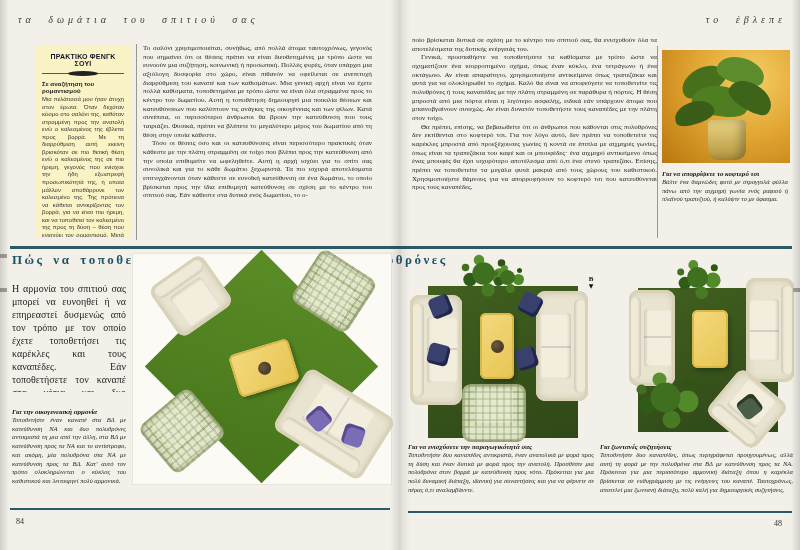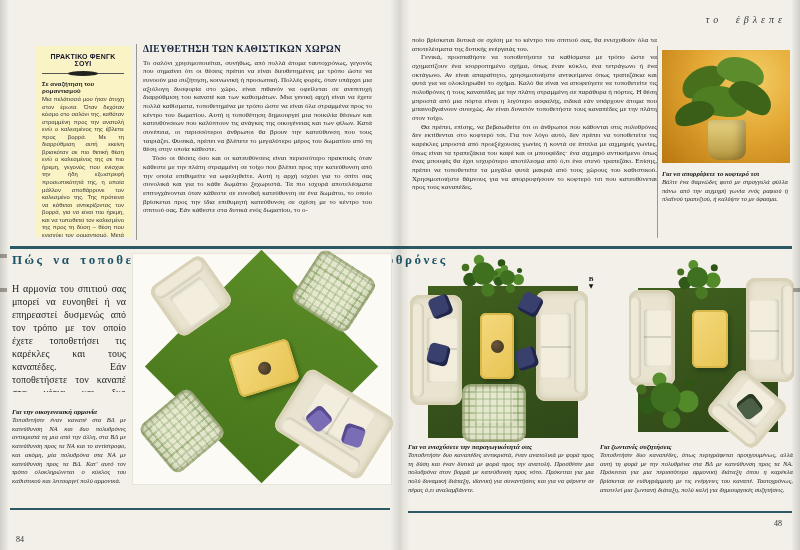--- a/index.html
+++ b/index.html
@@ -75,37 +75,37 @@
          background:linear-gradient(90deg,rgba(0,0,0,.14),rgba(0,0,0,0));}
   .edgeR{position:absolute;right:0;top:0;width:9px;height:550px;pointer-events:none;
          background:linear-gradient(270deg,rgba(0,0,0,.14),rgba(0,0,0,0));}
   .thumbmark{position:absolute;height:4px;width:7px;background:#a5a299;}
 </style>
 </head>
 <body>
 
 <div id="spread">
 
+  <div class="runhead" style="left:18px;top:14px;">τα δωμάτια του σπιτιού σας</div>
   <div class="runhead" style="right:14px;top:14px;">το έβλεπε</div>
 
   <div id="sidebar">
     <div class="kicker">ΠΡΑΚΤΙΚΟ ΦΕΝΓΚ ΣΟΥΙ</div>
     <div class="divider">
         <div class="line"></div>
         <div class="lens"></div>
       </div>
     <div class="sb-title">Σε αναζήτηση του ρομαντισμού</div>
     <div class="sb-body">Μια πελάτισσά μου ήταν άτυχη στον έρωτα. Όταν δεχόταν κόσμο στο σαλόνι της, καθόταν στραμμένη προς την ανατολή ενώ ο καλεσμένος της έβλεπε προς βορρά. Με τη διαρρύθμιση αυτή εκείνη βρισκόταν σε πιο θετική θέση ενώ ο καλεσμένος της σε πιο ήρεμη, γεγονός που ενίσχυε την ήδη εξωστρεφή προσωπικότητά της, η οποία μάλλον αποθάρρυνε τον καλεσμένο της. Της πρότεινα να κάθεται αντικρίζοντας τον βορρά, για να είναι πιο ήρεμη, και να τοποθετεί τον καλεσμένο της προς τη δύση – θέση που ενισχύει τον ρομαντισμό. Μετά από σύντομο χρονικό διάστημα είχε θεαματικά αποτελέσματα στις σχέσεις της.</div>
   </div>
 
   <div class="vrule" style="left:136px;top:44px;height:196px;"></div>
   <div class="vrule" style="left:657px;top:46px;height:192px;"></div>
 
   <div class="bodycol" style="left:143px;top:44px;width:229px;height:198px;">
-    <h2 class="artheading">ΔΙΕΥΘΕΤΗΣΗ ΤΩΝ ΚΑΘΙΣΤΙΚΩΝ ΧΩΡΩΝ</h2>
     <p>Το σαλόνι χρησιμοποιείται, συνήθως, από πολλά άτομα ταυτοχρόνως, γεγονός που σημαίνει ότι οι θέσεις πρέπει να είναι διευθετημένες με τρόπο ώστε να ευνοούν μια συζήτηση, κοινωνική ή προσωπική. Πολλές φορές, όταν υπάρχει μια αξιόλογη δυσφορία στο χώρο, είναι πιθανόν να οφείλεται σε ανεπιτυχή διαρρύθμιση του καναπέ και των καθισμάτων. Μια γενική αρχή είναι να έχετε πολλά καθίσματα, τοποθετημένα με τρόπο ώστε να είναι όλα στραμμένα προς το κέντρο του δωματίου. Αυτή η τοποθέτηση δημιουργεί μια ποικιλία θέσεων και κατευθύνσεων που καλύπτουν τις ανάγκες της οικογένειας και των φίλων. Κατά συνέπεια, οι περισσότεροι άνθρωποι θα βρουν την κατεύθυνση που τους ταιριάζει. Φυσικά, πρέπει να βλέπετε το μεγαλύτερο μέρος του δωματίου από τη θέση στην οποία κάθεστε.</p>
     <p class="ind">Τόσο οι θέσεις όσο και οι κατευθύνσεις είναι περισσότερο πρακτικές όταν κάθεστε με την πλάτη στραμμένη σε τοίχο που βλέπει προς την κατεύθυνση από την οποία επιθυμείτε να ωφεληθείτε. Αυτή η αρχή ισχύει για το σπίτι σας συνολικά και για το κάθε δωμάτιο ξεχωριστά. Τα πιο ισχυρά αποτελέσματα επιτυγχάνονται όταν κάθεστε σε ευνοϊκή κατεύθυνση σε ένα δωμάτιο, το οποίο βρίσκεται προς την ίδια επιθυμητή κατεύθυνση σε σχέση με το κέντρο του σπιτιού σας. Εάν κάθεστε στα δυτικά ενός δωματίου, το ο-</p>
   </div>
 
   <div class="bodycol" style="left:412px;top:36px;width:245px;height:204px;">
     <p>ποίο βρίσκεται δυτικά σε σχέση με το κέντρο του σπιτιού σας, θα ενισχυθούν όλα τα αποτελέσματα της δυτικής ενέργειάς του.</p>
     <p class="ind">Γενικά, προσπαθήστε να τοποθετήσετε τα καθίσματα με τρόπο ώστε να σχηματίζουν ένα ισορροπημένο σχήμα, όπως έναν κύκλο, ένα τετράγωνο ή ένα οκτάγωνο. Αν είναι απαραίτητο, χρησιμοποιήστε αντικείμενα όπως τραπεζάκια και φυτά για να ολοκληρωθεί το σχήμα. Καλό θα είναι να αποφεύγετε να τοποθετείτε τις πολυθρόνες ή τους καναπέδες με την πλάτη στραμμένη σε παράθυρα ή πόρτες. Η θέση μπροστά από μια πόρτα είναι η λιγότερο ασφαλής, ειδικά εάν υπάρχουν άτομα που μπαινοβγαίνουν συνεχώς. Αν είναι δυνατόν τοποθετήστε τους καναπέδες με την πλάτη στον τοίχο.</p>
     <p class="ind">Θα πρέπει, επίσης, να βεβαιωθείτε ότι οι άνθρωποι που κάθονται στις πολυθρόνες δεν εκτίθενται στο κοφτερό τσι. Για τον λόγο αυτό, δεν πρέπει να τοποθετείτε τις καρέκλες μπροστά από προεξέχουσες γωνίες ή κοντά σε έπιπλα με αιχμηρές γωνίες, όπως είναι τα τραπεζάκια του καφέ και οι μπουφέδες· ένα αιχμηρό αντικείμενο όπως ένας μπουφές θα έχει ισχυρότερο αποτέλεσμα από ό,τι ένα στενό τραπεζάκι. Επίσης, πρέπει να τοποθετείτε τα μεγάλα φυτά μακριά από τους χώρους του καθιστικού. Χρησιμοποιήστε θάμνους για να απορροφήσουν το κοφτερό τσι που κατευθύνεται προς τους καναπέδες.</p>
   </div>
 
@@ -217,21 +217,21 @@
     <p class="cap-lead">Για να ενισχύσετε την παραγωγικότητά σας</p>
     <p class="cap-body">Τοποθετήστε δυο καναπέδες αντικριστά, έναν ανατολικά με φορά προς τη δύση και έναν δυτικά με φορά προς την ανατολή. Προσθέστε μια πολυθρόνα στον βορρά με κατεύθυνση προς νότο. Πρόκειται για μια πολύ δυναμική διάταξη, ιδανική για συναντήσεις και για να φέρνετε σε πέρας ό,τι αναλαμβάνετε.</p>
   </div>
   <div class="caption" style="left:600px;top:443px;width:193px;height:62px;">
     <p class="cap-lead">Για ζωντανές συζητήσεις</p>
     <p class="cap-body">Τοποθετήστε δυο καναπέδες, όπως περιγράφεται προηγουμένως, αλλά αυτή τη φορά με την πολυθρόνα στα ΒΔ με κατεύθυνση προς τα ΝΑ. Πρόκειται για μια περισσότερο αρμονική διάταξη όπου η καρέκλα βρίσκεται σε ευθυγράμμιση με τις ενέργειες του καναπέ. Ταυτοχρόνως, αποτελεί μια ζωντανή διάταξη, πολύ καλή για δημιουργικές συζητήσεις.</p>
   </div>
 
   <div class="teal-rule" style="left:10px;top:508px;width:380px;height:2px;"></div>
   <div class="teal-rule" style="left:408px;top:511px;width:384px;height:2px;"></div>
-  <div class="pagenum" style="left:16px;top:535px;">84</div>
+  <div class="pagenum" style="left:16px;top:517px;">84</div>
   <div class="pagenum" style="left:774px;top:519px;">48</div>
 
   <div class="thumbmark" style="left:0;top:254px;"></div>
   <div class="thumbmark" style="left:0;top:288px;"></div>
   <div class="thumbmark" style="right:0;top:288px;"></div>
   <div class="gutter"></div>
   <div class="edgeL"></div>
   <div class="edgeR"></div>
 
 </div>

